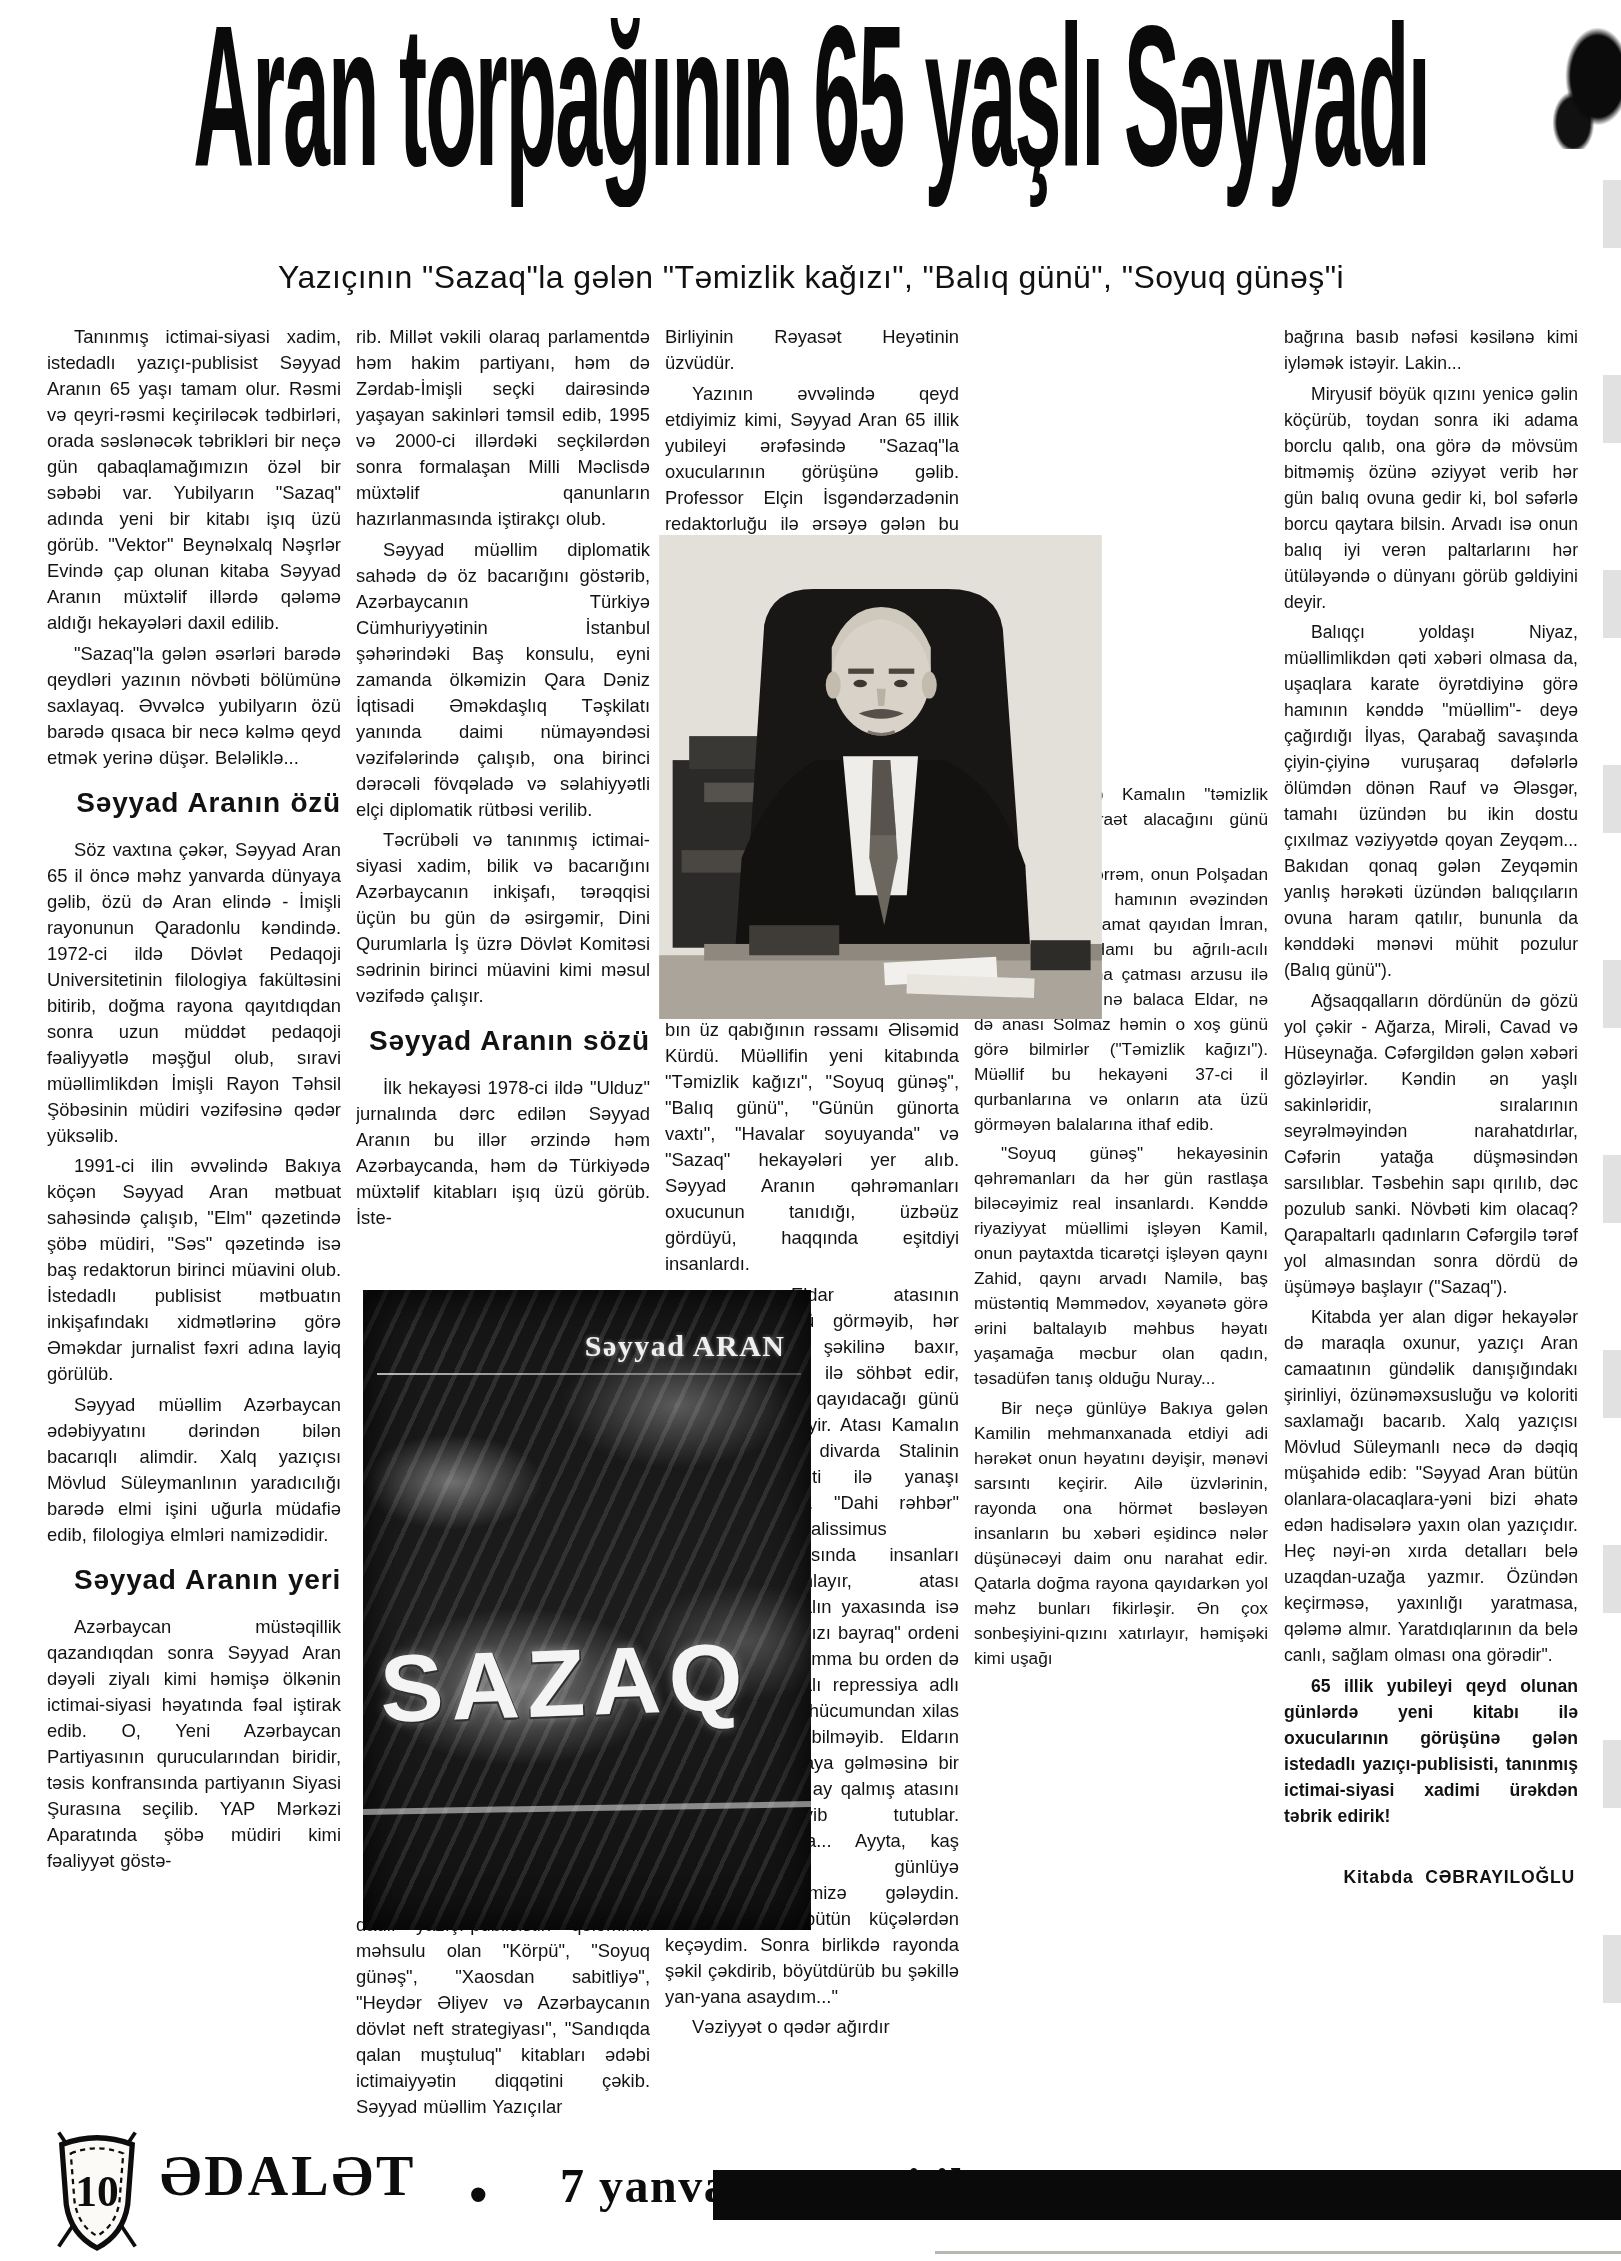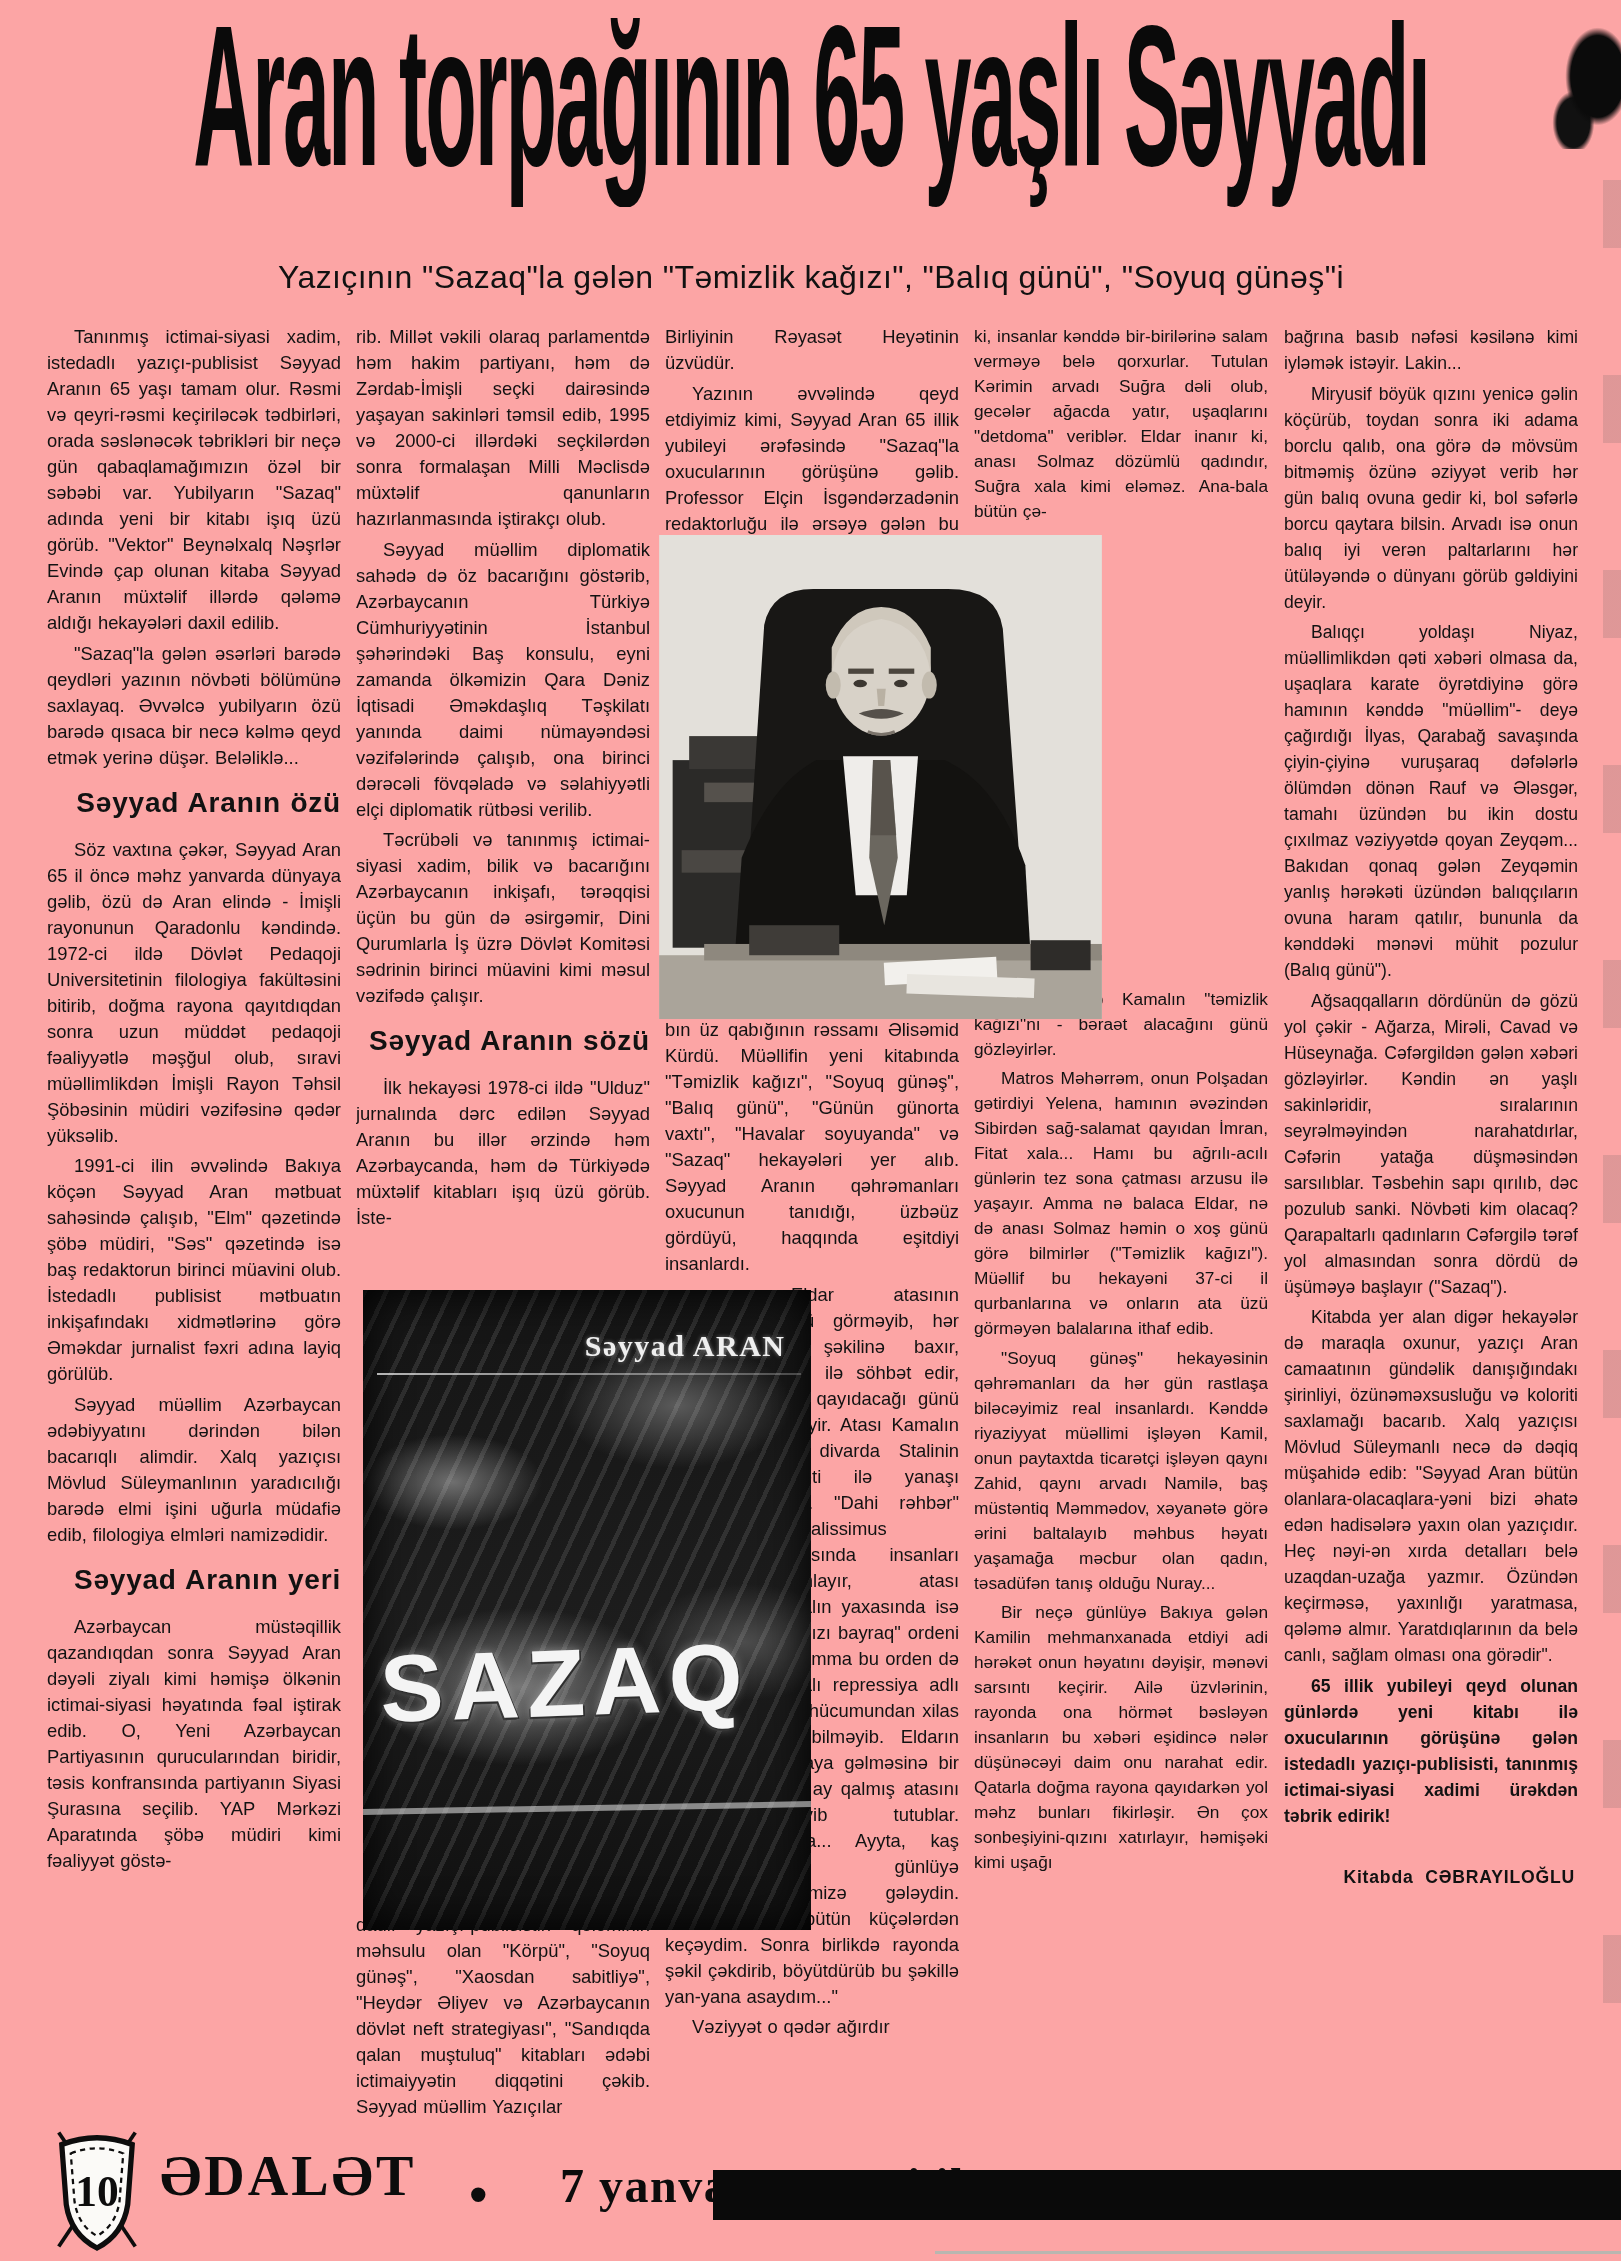--- a/index.html
+++ b/index.html
@@ -1,16 +1,16 @@
 <!DOCTYPE html>
 <html style="font-size:12px"><head>
 <meta charset="utf-8">
 <style>
   html,body{margin:0;padding:0;background:#e9e7e2;}
-  #page{position:relative;width:1622px;height:2261px;background:#fca5a5;overflow:hidden;
+  #page{position:relative;width:1622px;height:2261px;background:#ffffff;overflow:hidden;
         font-family:"Liberation Sans",sans-serif;color:#121212;}
   
   #headline-wrap{position:absolute;top:28.5px;left:0;width:1622px;height:221px;text-align:center;overflow:visible;}
   #headline{display:inline-block;font-size:96px;font-weight:bold;letter-spacing:-2.3px;white-space:nowrap;
             transform:scale(0.88,2.08);transform-origin:center 40%;color:#0a0a0a;}
   #subheadline{position:absolute;top:259px;left:0;width:1622px;text-align:center;
                font-size:32px;letter-spacing:0.4px;color:#111;}
   
   .col{position:absolute;top:324px;width:294px;height:1796px;overflow:hidden;
        text-align:justify;font-size:18.4px;line-height:26px;word-spacing:0.8px;}
@@ -97,21 +97,20 @@
   <div id="col-3" class="col">
       <p class="para first">Birliyinin Rəyasət Heyətinin üzvüdür.</p>
       <p class="para ">Yazının əvvəlində qeyd etdiyimiz kimi, Səyyad Aran 65 illik yubileyi ərəfəsində "Sazaq"la oxucularının görüşünə gəlib. Professor Elçin İsgəndərzadənin redaktorluğu ilə ərsəyə gələn bu kita-</p>
       <div class="spacer" style="height: 450px;"></div>
       <p class="para first">bın üz qabığının rəssamı Əlisəmid Kürdü. Müəllifin yeni kitabında "Təmizlik kağızı", "Soyuq günəş", "Balıq günü", "Günün günorta vaxtı", "Havalar soyuyanda" və "Sazaq" hekayələri yer alıb. Səyyad Aranın qəhrəmanları oxucunun tanıdığı, üzbəüz gördüyü, haqqında eşitdiyi insanlardı.</p>
       <div class="float-sp" style="width: 87px; height: 601px;"></div>
       <p class="para ">Eldar atasının üzünü görməyib, hər gün şəkilinə baxır, xəyalı ilə söhbət edir, onun qayıdacağı günü gözləyir. Atası Kamalın şəkli divarda Stalinin portreti ilə yanaşı asılıb. "Dahi rəhbər" generalissimus formasında insanları salamlayır, atası Kamalın yaxasında isə "Qırmızı bayraq" ordeni var. Amma bu orden də Kamalı repressiya adlı divin hücumundan xilas edə bilməyib. Eldarın dünyaya gəlməsinə bir neçə ay qalmış atasını şərləyib tutublar. "Ayyta... Ayyta, kaş bircə günlüyə kəndimizə gələydin. Əlindən tutub bütün küçələrdən keçəydim. Sonra birlikdə rayonda şəkil çəkdirib, böyütdürüb bu şəkillə yan-yana asaydım..."</p>
       <p class="para ">Vəziyyət o qədər ağırdır</p>
     </div>
   <div id="col-4" class="col">
-      <p class="para first">ki, insanlar kənddə bir-birilərinə salam verməyə belə qorxurlar. Tutulan Kərimin arvadı Suğra dəli olub, gecələr ağacda yatır, uşaqlarını "detdoma" veriblər. Eldar inanır ki, anası Solmaz dözümlü qadındır, Suğra xala kimi eləməz. Ana-bala bütün çə-</p>
       <div class="spacer" style="height: 458px;"></div>
       <p class="para first">tinliklərə dözüb Kamalın "təmizlik kağızı"nı - bəraət alacağını günü gözləyirlər.</p>
       <p class="para ">Matros Məhərrəm, onun Polşadan gətirdiyi Yelena, hamının əvəzindən Sibirdən sağ-salamat qayıdan İmran, Fitat xala... Hamı bu ağrılı-acılı günlərin tez sona çatması arzusu ilə yaşayır. Amma nə balaca Eldar, nə də anası Solmaz həmin o xoş günü görə bilmirlər ("Təmizlik kağızı"). Müəllif bu hekayəni 37-ci il qurbanlarına və onların ata üzü görməyən balalarına ithaf edib.</p>
       <p class="para ">"Soyuq günəş" hekayəsinin qəhrəmanları da hər gün rastlaşa biləcəyimiz real insanlardı. Kənddə riyaziyyat müəllimi işləyən Kamil, onun paytaxtda ticarətçi işləyən qaynı Zahid, qaynı arvadı Namilə, baş müstəntiq Məmmədov, xəyanətə görə ərini baltalayıb məhbus həyatı yaşamağa məcbur olan qadın, təsadüfən tanış olduğu Nuray...</p>
       <p class="para ">Bir neçə günlüyə Bakıya gələn Kamilin mehmanxanada etdiyi adi hərəkət onun həyatını dəyişir, mənəvi sarsıntı keçirir. Ailə üzvlərinin, rayonda ona hörmət bəsləyən insanların bu xəbəri eşidincə nələr düşünəcəyi daim onu narahat edir. Qatarla doğma rayona qayıdarkən yol məhz bunları fikirləşir. Ən çox sonbeşiyini-qızını xatırlayır, həmişəki kimi uşağı</p>
     </div>
   <div id="col-5" class="col">
       <p class="para first">bağrına basıb nəfəsi kəsilənə kimi iyləmək istəyir. Lakin...</p>
       <p class="para ">Miryusif böyük qızını yenicə gəlin köçürüb, toydan sonra iki adama borclu qalıb, ona görə də mövsüm bitməmiş özünə əziyyət verib hər gün balıq ovuna gedir ki, bol səfərlə borcu qaytara bilsin. Arvadı isə onun balıq iyi verən paltarlarını hər ütüləyəndə o dünyanı görüb gəldiyini deyir.</p>
       <p class="para ">Balıqçı yoldaşı Niyaz, müəllimlikdən qəti xəbəri olmasa da, uşaqlara karate öyrətdiyinə görə hamının kənddə "müəllim"- deyə çağırdığı İlyas, Qarabağ savaşında çiyin-çiyinə vuruşaraq dəfələrlə ölümdən dönən Rauf və Ələsgər, tamahı üzündən bu ikin dostu çıxılmaz vəziyyətdə qoyan Zeyqəm... Bakıdan qonaq gələn Zeyqəmin yanlış hərəkəti üzündən balıqçıların ovuna haram qatılır, bununla da kənddəki mənəvi mühit pozulur (Balıq günü").</p>

